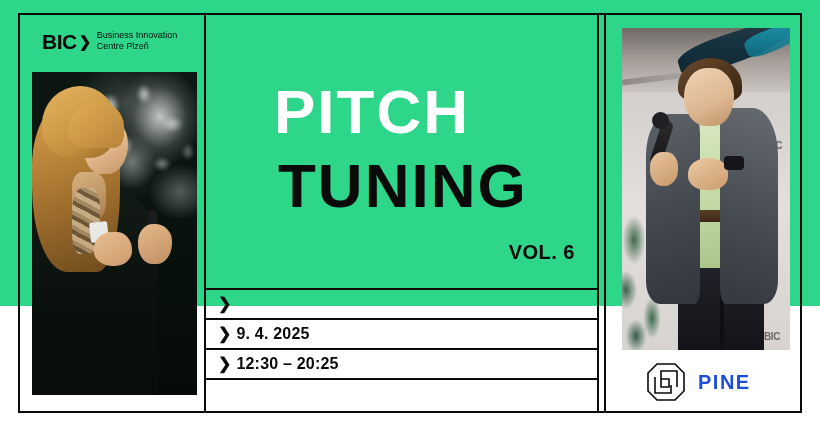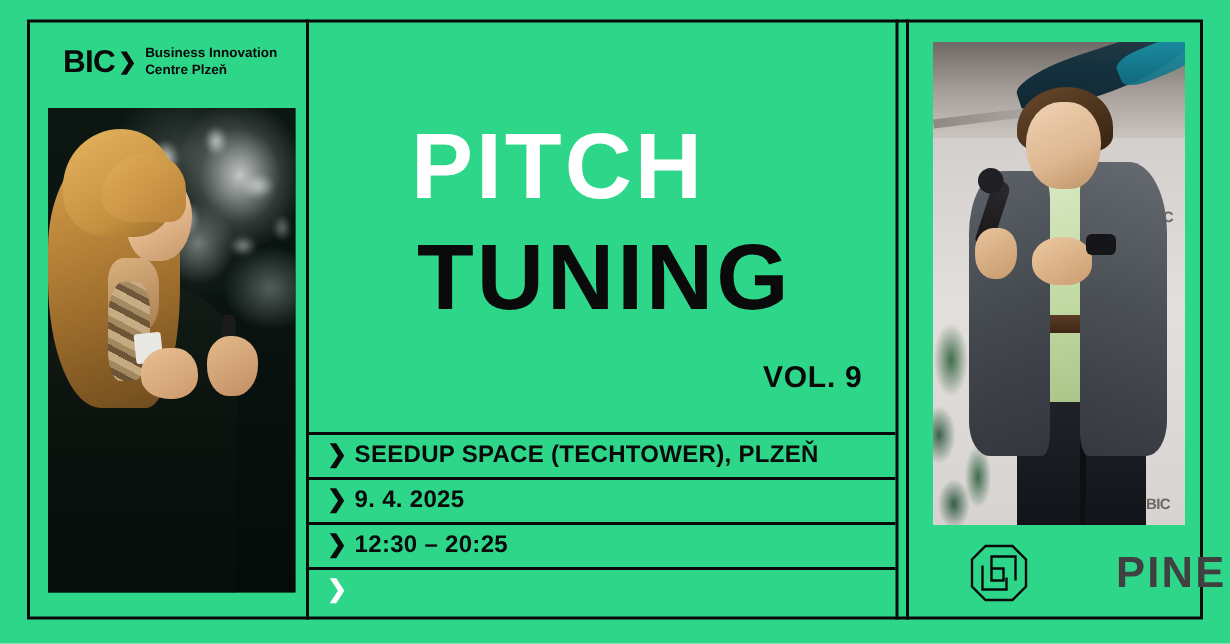--- a/index.html
+++ b/index.html
@@ -7,21 +7,21 @@
   html, body {
     width: 820px;
     height: 429px;
     overflow: hidden;
     font-family: "Liberation Sans", sans-serif;
   }
 
   .poster {
     position: relative;
     width: 820px;
-    height: 429px;
+    height: 306px;
     background: #2ed68a;
   }
 
   
   .frame {
     position: absolute;
     left: 18px;  top: 13px;
     width: 784px; height: 400px;
     border: 2px solid #0a0a0a;
   }
@@ -55,21 +55,21 @@
   }
   .bic-chev {
     font-size: 15px;
     font-weight: 900;
     color: #0a0a0a;
     margin-left: 2px;
     line-height: 1;
   }
   .bic-sub {
     font-size: 9px;
-    font-weight: 700;
+    font-weight: 400;
     line-height: 1.25;
     color: #0a0a0a;
     white-space: pre-line;
   }
 
   
   .photo {
     position: absolute;
     overflow: hidden;
   }
@@ -317,21 +317,21 @@
   .info-row.accent .info-text { color:#ffffff; }
 
   
   .pine-logo {
     position:absolute;
     left:646px; top:362px;
     display:flex; align-items:center; gap:12px;
   }
   .pine-mark { width:40px; height:40px; display:block; }
   .pine-text {
-    font-size:29px; font-weight:900; letter-spacing:1.5px; color:#404040;margin-left:46px;
+    font-size:20px; font-weight:900; letter-spacing:1.5px; color:#1d4ed8;
   }
 </style>
 </head>
 <body>
 
 <div class="poster">
 
   <div class="frame"></div>
   <div class="vdiv vdiv-left"></div>
   <div class="vdiv vdiv-rightA"></div>
@@ -382,27 +382,26 @@
     <div class="pr-mic"></div>
     <div class="pr-mic-head"></div>
     <div class="pr-hand-mic"></div>
     <div class="pr-hand-open"></div>
     <div class="pr-watch"></div>
   </div>
 
   <div class="headline">
     <div class="title-1">PITCH</div>
     <div class="title-2">TUNING</div>
-    <div class="title-vol">VOL. 9</div>
+    <div class="title-vol">VOL. 6</div>
   </div>
 
   <div class="info-list">
     <div class="info-row">
       <span class="info-chev">❯</span>
-      <span class="info-text">SEEDUP SPACE (TECHTOWER), PLZEŇ</span>
     </div>
     <div class="info-row">
       <span class="info-chev">❯</span>
       <span class="info-text">9. 4. 2025</span>
     </div>
     <div class="info-row">
       <span class="info-chev">❯</span>
       <span class="info-text">12:30 – 20:25</span>
     </div>
     <div class="info-row accent">

